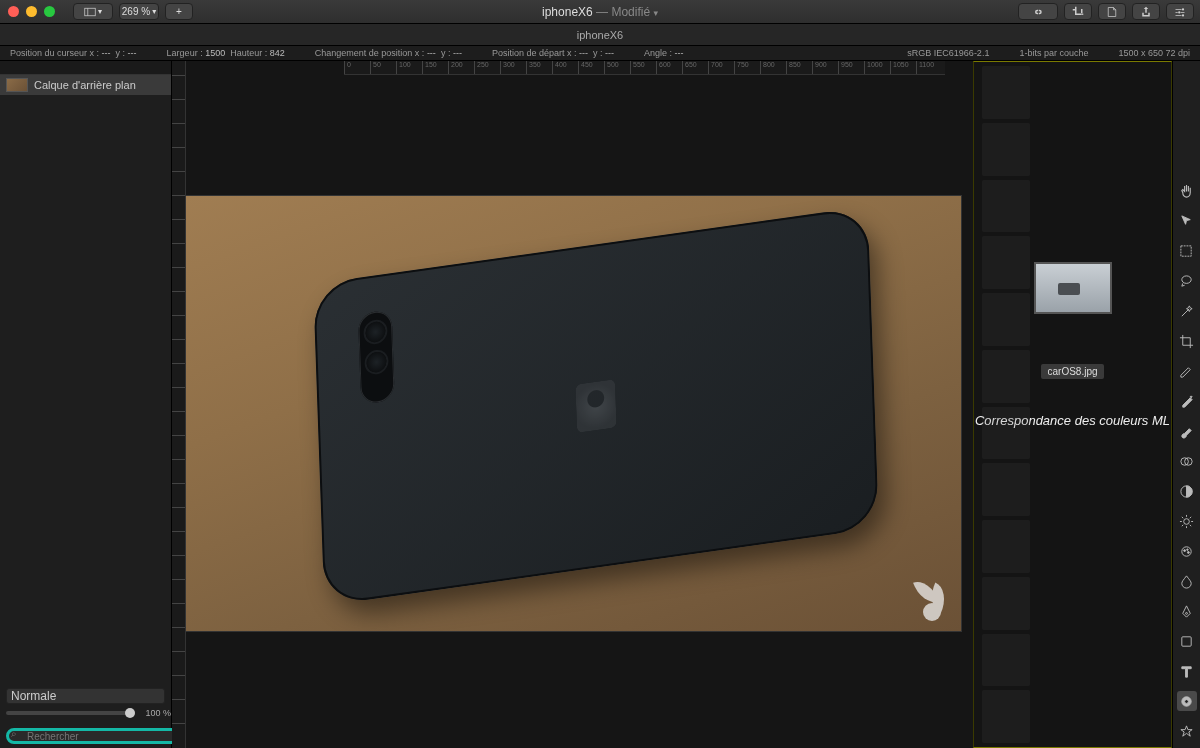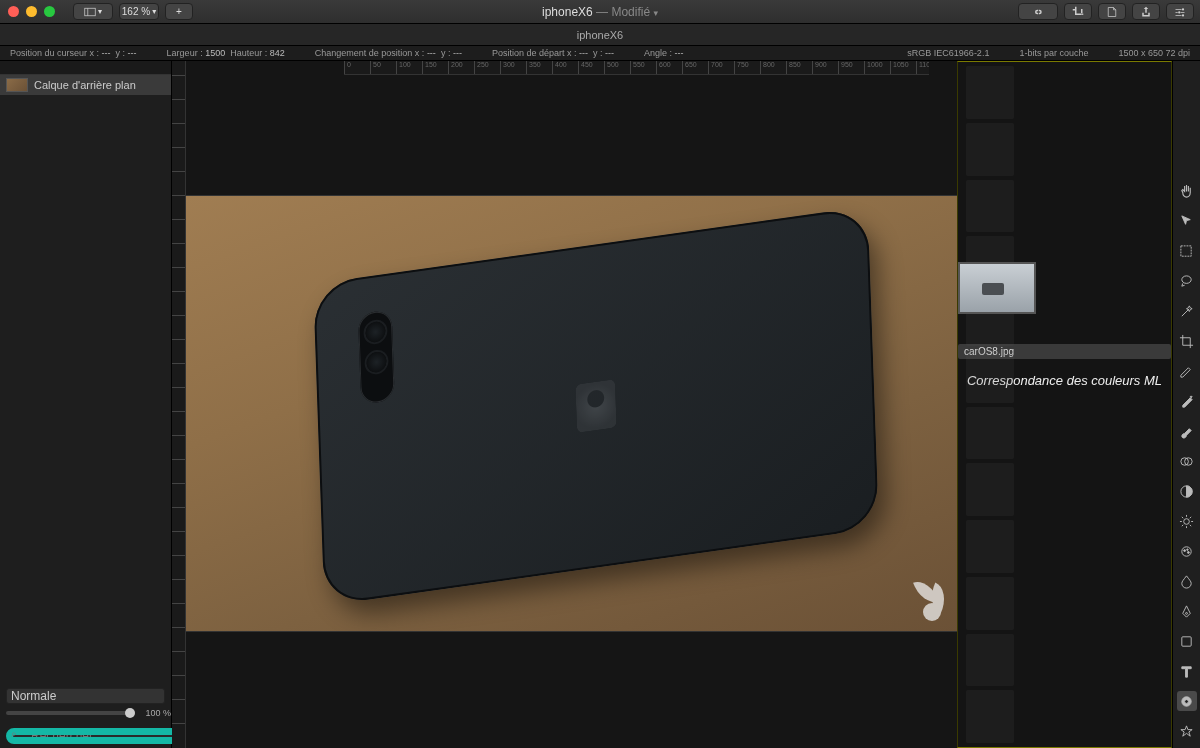--- a/index.html
+++ b/index.html
@@ -39,21 +39,21 @@
 .layer-row { display: flex; align-items: center; padding: 3px 6px; gap: 6px; background: #3a3a3a; font-size: 11px; }
 .layer-thumb { width: 22px; height: 14px; background: linear-gradient(135deg,#8a6b47,#6b5136); border: 1px solid #555; }
 .layers-spacer { flex: 1; }
 .blend-row { display: flex; align-items: center; padding: 4px 6px; gap: 6px; font-size: 10px; }
 .blend-select { flex: 1; background: #333; border: 1px solid #222; color: #ccc; font-size: 12px; height: 16px; border-radius: 3px; padding: 0 4px; }
 .opacity-slider { display: flex; align-items: center; gap: 4px; padding: 0 6px 4px; }
 .opacity-slider input[type=range] { flex: 1; height: 4px; -webkit-appearance: none; background: #444; border-radius: 2px; }
 .opacity-slider input[type=range]::-webkit-slider-thumb { -webkit-appearance: none; width: 10px; height: 10px; background: #ccc; border-radius: 50%; }
 .opacity-val { font-size: 9px; color: #aaa; min-width: 32px; text-align: right; }
 .search-row { display: flex; align-items: center; padding: 4px 6px; gap: 4px; }
-.search-input { flex: 1; background: #2a2a2a; border: 7px solid #14b8a6; border-radius: 9px; height: 16px; font-size: 12px; color: #ccc; padding: 0 18px; }
+.search-input { flex: 1; background: #2a2a2a; border: 3px solid #14b8a6; border-radius: 9px; height: 16px; font-size: 10px; color: #ccc; padding: 0 18px; }
 .search-wrap { position: relative; flex: 1; }
 .search-wrap .mag { position: absolute; left: 5px; top: 2px; font-size: 10px; color: #777; }
 .fx-btn { width: 16px; height: 16px; border-radius: 50%; background: #333; border: 1px solid #222; display: flex; align-items: center; justify-content: center; font-size: 9px; color: #aaa; }
 
 
 .canvas-area { flex: 1; background: #151515; position: relative; overflow: hidden; }
 .ruler-v { position: absolute; left: 0; top: 0; bottom: 0; width: 14px; background: #1a1a1a; border-right: 1px solid #333; }
 .ruler-v .tick { position: absolute; left: 0; width: 100%; border-top: 1px solid #444; font-size: 7px; color: #666; writing-mode: vertical-rl; padding-top: 2px; }
 .canvas-img { position: absolute; left: 14px; top: 135px; width: 775px; height: 435px; background: linear-gradient(160deg, #a07d52 0%, #8f6f48 35%, #7d6140 65%, #6b5136 100%); box-shadow: 0 0 0 1px #333; overflow: hidden; }
 .phone { position: absolute; left: 130px; top: 50px; width: 560px; height: 320px; background: linear-gradient(145deg,#2a2f33,#1a1e21); border-radius: 44px; transform: rotate(-8deg) skewX(-6deg); box-shadow: 8px 14px 24px rgba(0,0,0,0.45), inset 0 0 0 2px #0c0e10; }
@@ -62,21 +62,21 @@
 .camera-bump::before, .camera-bump::after { content:""; position:absolute; left:7px; width:20px; height:20px; background:radial-gradient(circle,#1d2226,#070809); border-radius:50%; box-shadow: 0 0 0 2px #1a1d20; }
 .camera-bump::before { top:10px; }
 .camera-bump::after { top:40px; }
 .watermark { position:absolute; right:14px; bottom:10px; width:30px; height:42px; opacity:.75; }
 .watermark .leaf { position:absolute; width:18px; height:26px; background:#eee; border-radius: 0 100% 0 100%; }
 .watermark .leaf.l1 { left:0; top:0; transform:rotate(-20deg); }
 .watermark .leaf.l2 { right:0; top:6px; transform:rotate(25deg); }
 .watermark .dot { position:absolute; left:6px; bottom:0; width:18px; height:18px; background:#eee; border-radius:50%; }
 
 
-.side-panel { width: 215px; background: #141414; border-left: 1px solid #3a3a00; border-right: 1px solid #3a3a00; border-top: 1px solid #7a7a00; border-bottom: 1px solid #7a7a00; position: relative; display: flex; flex-direction: column; padding-top: 200px; }
+.side-panel { width: 199px; background: #141414; border-left: 1px solid #3a3a00; border-right: 1px solid #3a3a00; border-top: 1px solid #7a7a00; border-bottom: 1px solid #7a7a00; position: relative; display: flex; flex-direction: column; align-items: center; padding-top: 200px; gap: 20px; }
 .side-panel .drop-thumb { width: 78px; height: 52px; background: linear-gradient(#c9cfd4,#9aa2a9); border: 2px solid #555; position: relative; }
 .side-panel .drop-thumb::after { content:""; position:absolute; left:30%; top:40%; width:22px; height:12px; background:#4a4e52; border-radius:2px; }
 .side-panel .chip { margin-top: 30px; background:#3a3a3a; color:#ddd; font-size:10px; padding:2px 6px; border-radius:2px; }
 .side-panel h3 { margin-top: 14px; font-size: 13px; font-weight: 500; color:#eee; text-align:center; line-height:1.3;font-style:italic; }
 .side-panel p { margin-top: 6px; font-size: 10px; color:#888; text-align:center; padding: 0 18px; line-height:1.35; }
 .bg-column { position:absolute; top:4px; bottom:4px; left:8px; width:48px; display:flex; flex-direction:column; gap:4px; opacity:.15; }
 .bg-column div { flex:1; background:#555; border-radius:2px; }
 
 
 .toolstrip { width: 28px; background: #1f1f1f; border-left: 1px solid #000; display: flex; flex-direction: column; align-items: center; padding-top: 120px; gap: 10px; }
@@ -97,21 +97,21 @@
   </div>
   <div class="tb-controls-left">
     <div class="tb-btn wide">
       <svg viewBox="0 0 16 16">
           <rect x="1" y="3" width="14" height="10" fill="none" stroke="#ccc"></rect>
           <line x1="5" y1="3" x2="5" y2="13" stroke="#ccc"></line>
         </svg>
       <span style="font-size:8px;margin-left:2px;">▾</span>
     </div>
     <div class="tb-btn wide">
-      <span>162 %</span>
+      <span>269 %</span>
         <span style="font-size:8px;margin-left:2px;">▾</span>
     </div>
     <div class="tb-btn">+</div>
   </div>
   <div class="titlebar-center">
     <span>iphoneX6</span>
     <span class="modified">— Modifié</span>
     <span class="modified" style="font-size:9px;">▾</span>
   </div>
   <div class="tb-controls-right">

